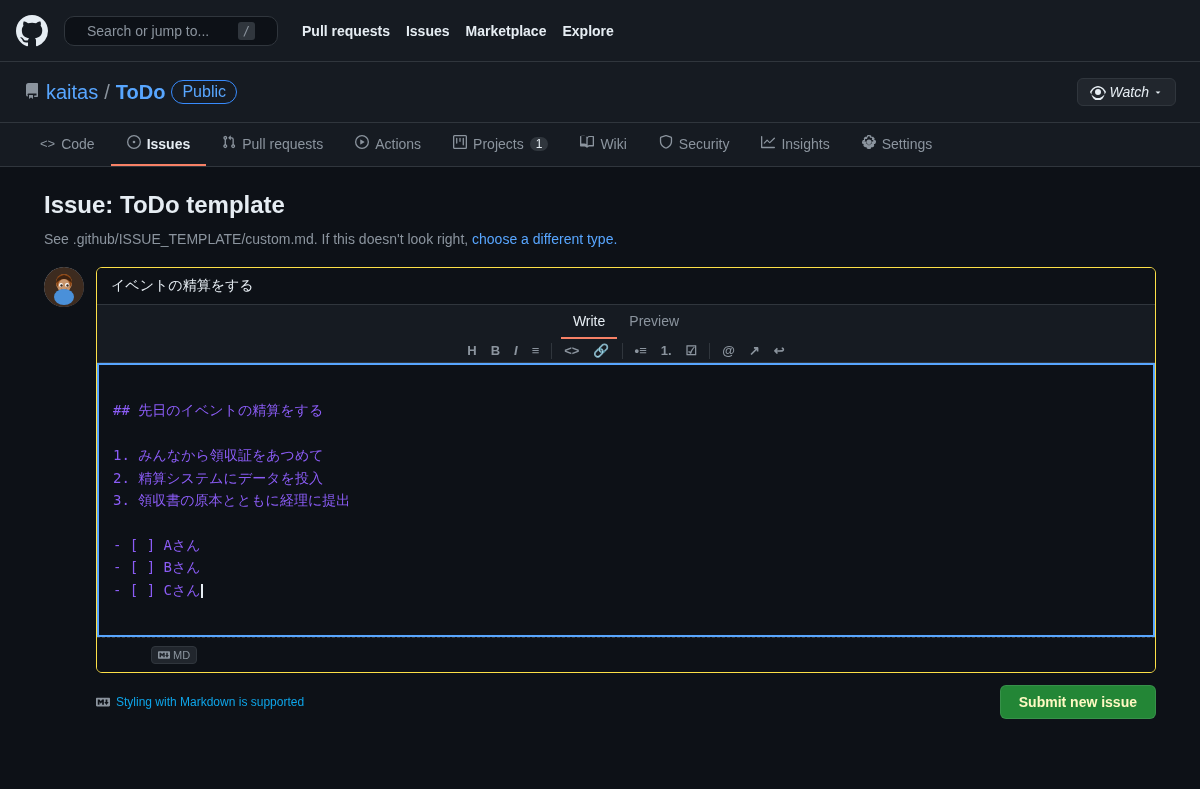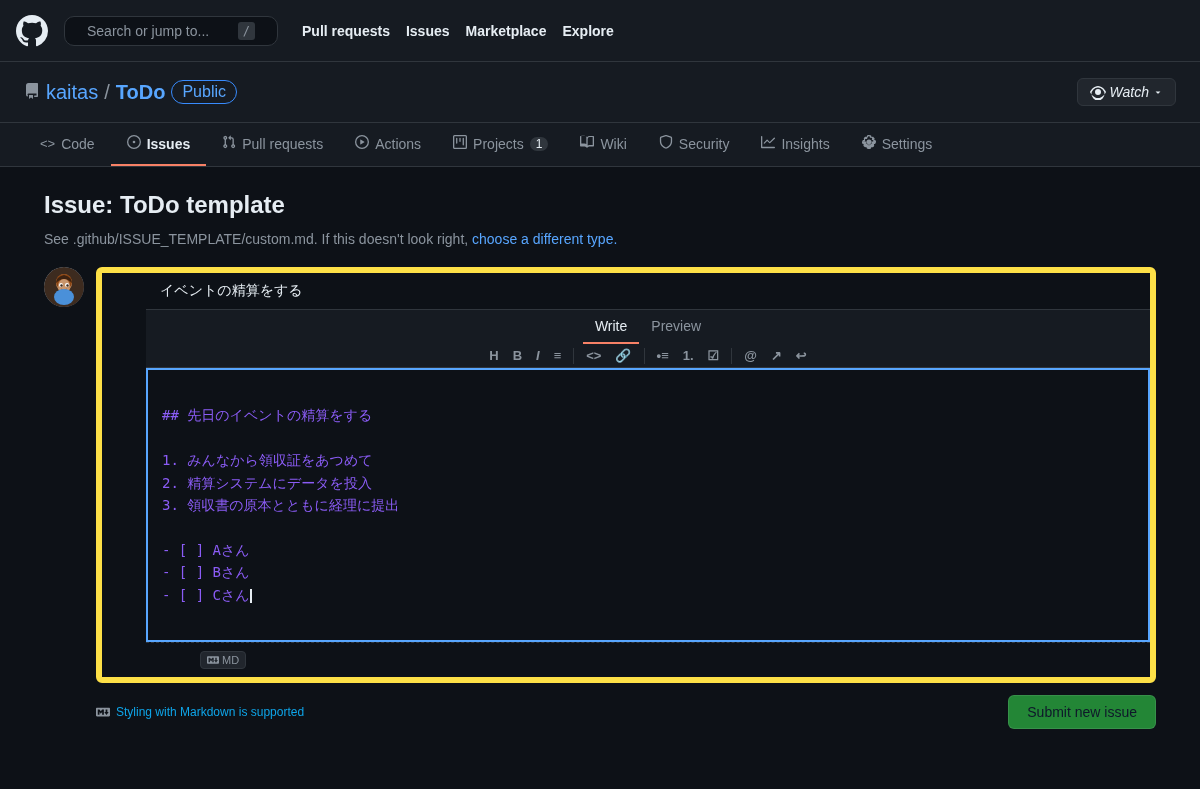--- a/index.html
+++ b/index.html
@@ -187,24 +187,23 @@
       width: 100%;
       height: 100%;
       background: linear-gradient(135deg, #8b949e 0%, #6e7681 50%, #3d444d 100%);
       display: flex;
       align-items: center;
       justify-content: center;
       font-size: 20px;
     }
     .editor-container {
       flex: 1;
-      border: 6px solid #fde047;
+      border: 1px solid #fde047;
       border-radius: 6px;
       overflow: hidden;
-      padding-left: 44px;
     }
     .title-input {
       width: 100%;
       background: #0d1117;
       border: none;
       border-bottom: 1px solid #30363d;
       color: #e6edf3;
       font-size: 14px;
       padding: 10px 14px;
       outline: none;
@@ -307,25 +306,25 @@
     .markdown-notice {
       display: flex;
       align-items: center;
       gap: 6px;
       color: #0ea5e9;
       font-size: 12px;
     }
     .submit-btn {
       background: #238636;
       border: 1px solid rgba(240,246,252,0.1);
-      color: #0f172a;
+      color: #fef9c3;
       padding: 8px 18px;
       border-radius: 6px;
       font-size: 14px;
-      font-weight: 400;
+      font-weight: 700;
       cursor: pointer;
     }
   </style>
 </head>
 <body>
 
 <nav class="top-nav">
   <svg class="github-logo" viewBox="0 0 16 16">
     <path fill-rule="evenodd" d="M8 0C3.58 0 0 3.58 0 8c0 3.54 2.29 6.53 5.47 7.59.4.07.55-.17.55-.38 0-.19-.01-.82-.01-1.49-2.01.37-2.53-.49-2.69-.94-.09-.23-.48-.94-.82-1.13-.28-.15-.68-.52-.01-.53.63-.01 1.08.58 1.23.82.72 1.21 1.87.87 2.33.66.07-.52.28-.87.51-1.07-1.78-.2-3.64-.89-3.64-3.95 0-.87.31-1.59.82-2.15-.08-.2-.36-1.02.08-2.12 0 0 .67-.21 2.2.82.64-.18 1.32-.27 2-.27.68 0 1.36.09 2 .27 1.53-1.04 2.2-.82 2.2-.82.44 1.1.16 1.92.08 2.12.51.56.82 1.27.82 2.15 0 3.07-1.87 3.75-3.65 3.95.29.25.54.73.54 1.48 0 1.07-.01 1.93-.01 2.2 0 .21.15.46.55.38A8.013 8.013 0 0016 8c0-4.42-3.58-8-8-8z"></path>
   </svg>

